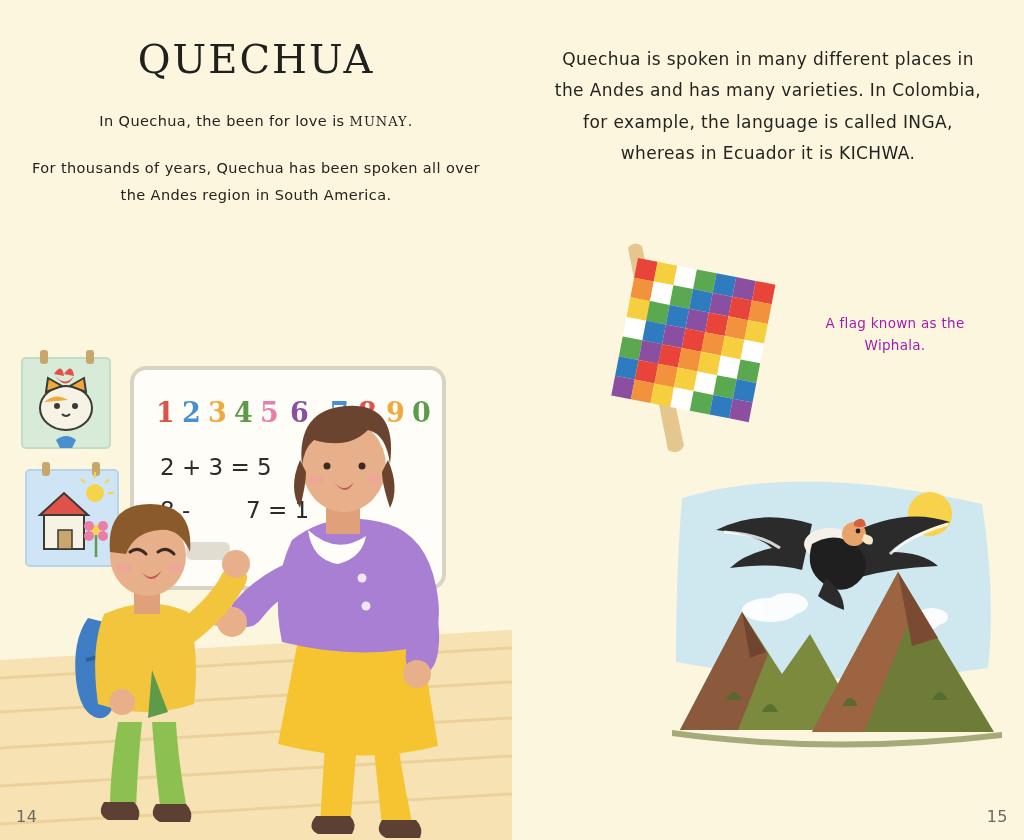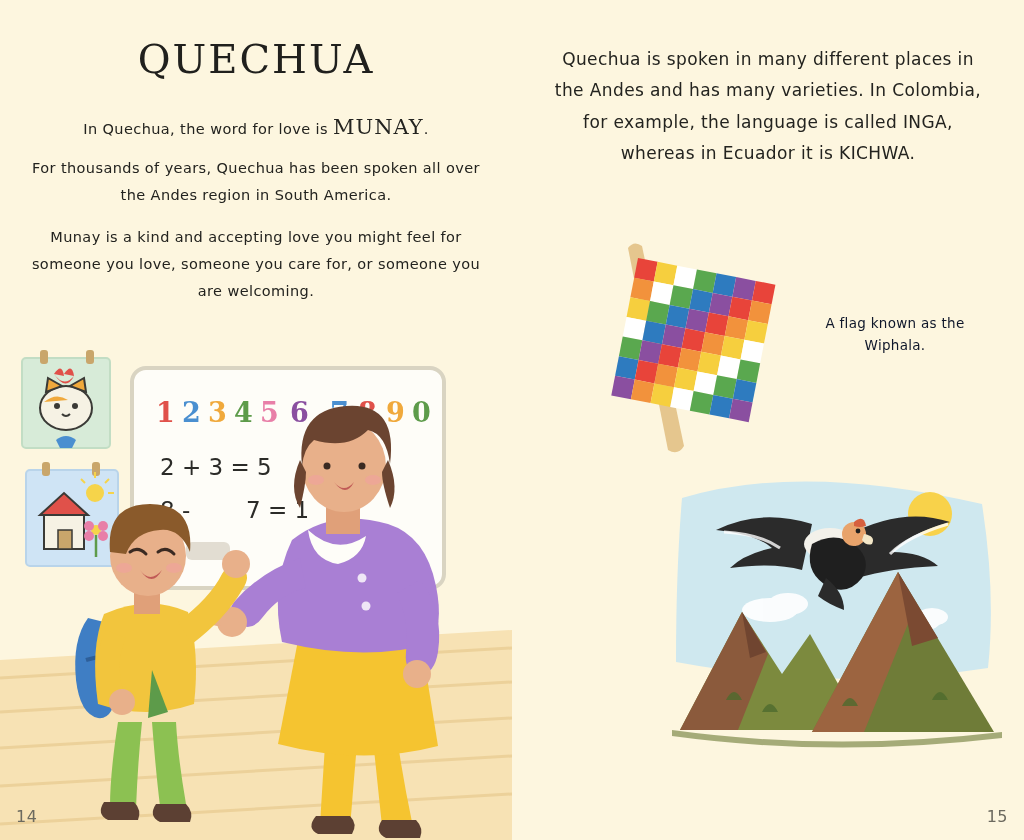--- a/index.html
+++ b/index.html
@@ -47,21 +47,21 @@
     width: 468px;
     text-align: center;
     font-size: 14.5px;
     line-height: 1.85;
     color: #23231f;
     letter-spacing: 0.4px;
   }
   .para .hl {
     font-family: "DejaVu Serif", serif;
     letter-spacing: 1px;
-    font-size: 21px;
+    font-size: 13px;
   }
   .p1 { top: 108px; }
   .p2 { top: 155px; }
   .p3 { top: 224px; }
 
   .rpara {
     position: absolute;
     width: 440px;
     left: 36px;
     text-align: center;
@@ -71,21 +71,21 @@
     letter-spacing: 0.4px;
   }
   .rp1 { top: 44px; }
   .rp2 { top: 164px; }
 
   .caption {
     position: absolute;
     text-align: center;
     font-size: 13.5px;
     line-height: 1.65;
-    color: #0f172a;
+    color: #a21caf;
     letter-spacing: 0.3px;
   }
   .cap-flag { top: 312px; left: 308px; width: 150px; }
   .cap-condor { top: 490px; left: 48px; width: 130px; }
 
   .question {
     position: absolute;
     bottom: 38px;
     left: 0;
     width: 100%;
@@ -128,26 +128,25 @@
 </head>
 <body>
 
 <div class="spread">
 
   <div class="page page-left">
 
     <div class="title">QUECHUA</div>
 
     <div class="para p1">
-      <span>In Quechua, the word for love is </span><span class="hl">MUNAY</span><span>.</span>
+      <span>In Quechua, the been for love is </span><span class="hl">MUNAY</span><span>.</span>
     </div>
 
     <div class="para p2">For thousands of years, Quechua has been spoken all over the Andes region in South America.</div>
 
-    <div class="para p3">Munay is a kind and accepting love you might feel for someone you love, someone you care for, or someone you are welcoming.</div>
 
     <div class="illus-left">
       <svg width="512" height="510" viewBox="0 0 512 510">
 
         <g>
           <path d="M0 330 L512 300 L512 510 L0 510 Z" fill="#f7e2b4"></path>
           <path d="M0 348 L512 318" stroke="#ecd19a" stroke-width="3" fill="none"></path>
           <path d="M0 382 L512 352" stroke="#ecd19a" stroke-width="3" fill="none"></path>
           <path d="M0 418 L512 388" stroke="#ecd19a" stroke-width="3" fill="none"></path>
           <path d="M0 456 L512 426" stroke="#ecd19a" stroke-width="3" fill="none"></path>

